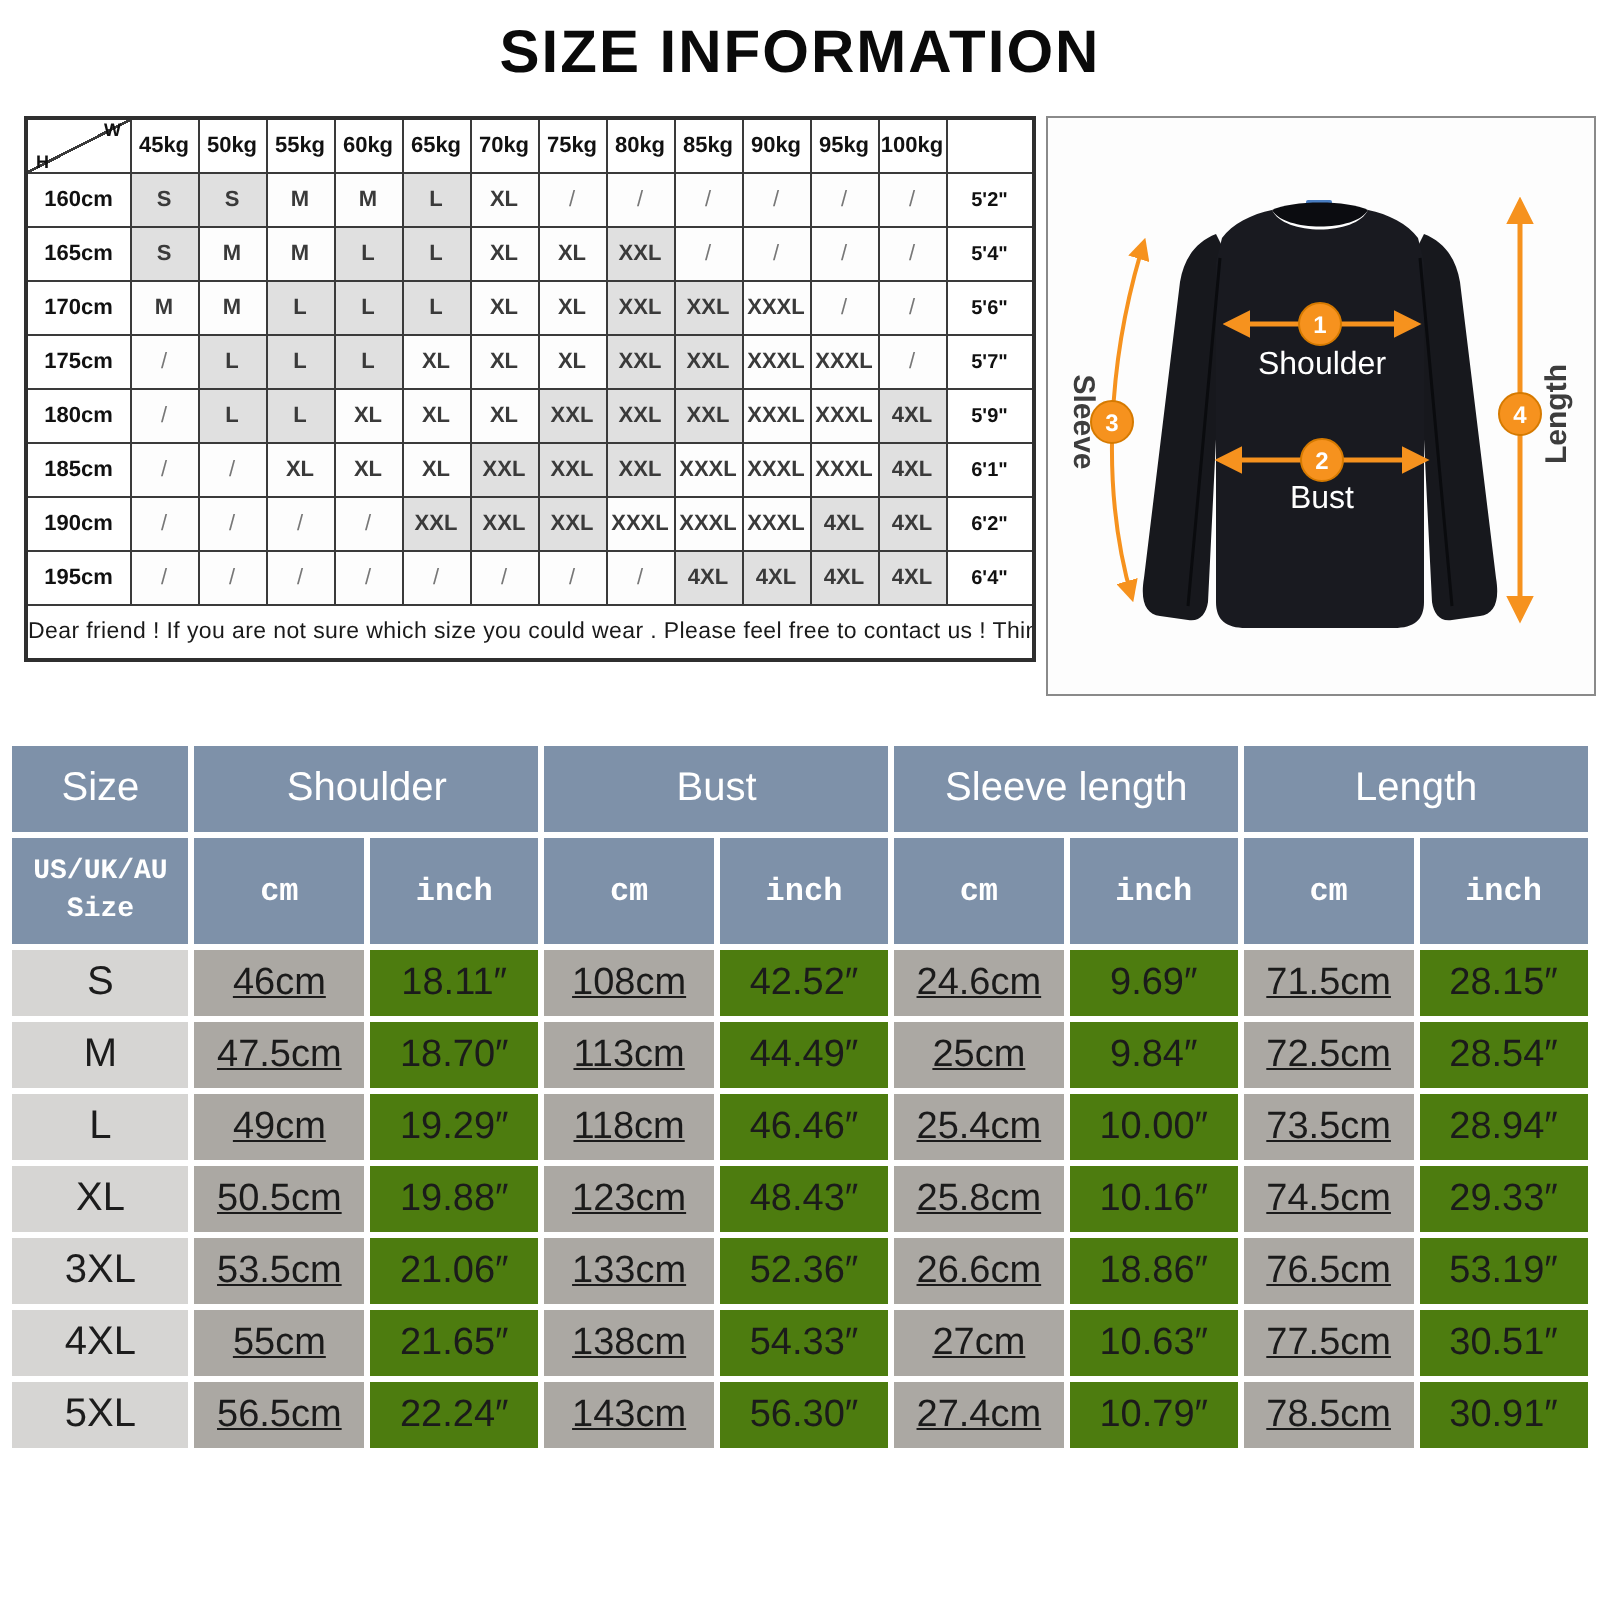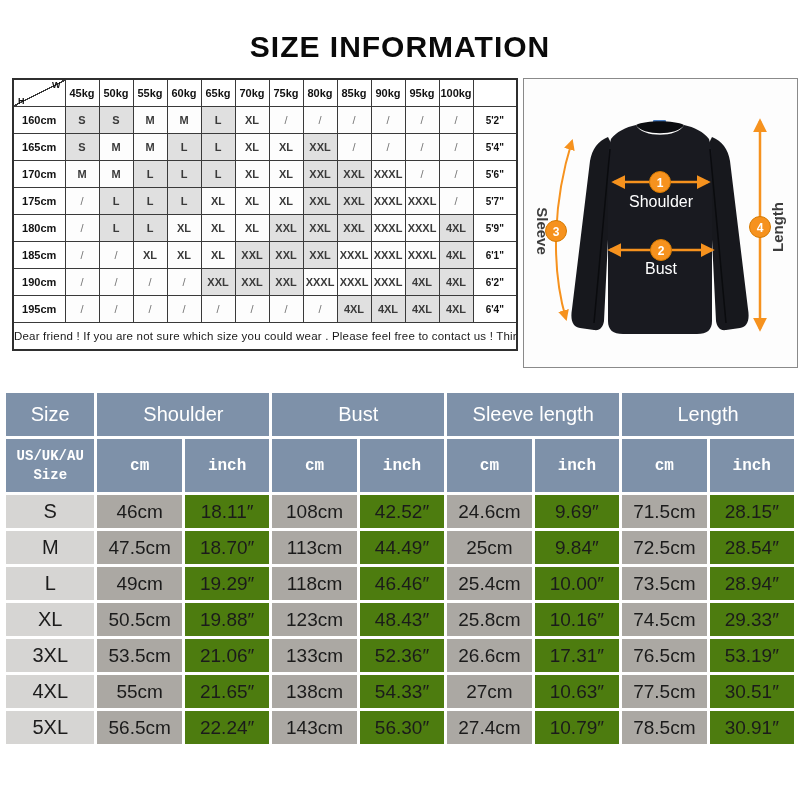--- a/index.html
+++ b/index.html
@@ -3,21 +3,21 @@
 <meta charset="utf-8">
 <style>
   html,body{margin:0;padding:0;}
   body{
     width:800px;height:800px;background:#ffffff;overflow:hidden;
     font-family:"Liberation Sans", sans-serif;
     -webkit-font-smoothing:antialiased;
   }
   .page-title{
     text-align:center;font-size:30px;font-weight:bold;color:#0a0a0a;
-    letter-spacing:1px;padding-top:30px;margin:0 0 14px 0;
+    letter-spacing:1px;padding-top:10px;margin:0 0 14px 0;
   }
   
   .top-wrap{position:relative;width:800px;height:310px;}
   table.matrix{
     position:absolute;left:12px;top:0;border-collapse:collapse;
     table-layout:fixed;width:506px;border:2px solid #2f2f2f;
   }
   table.matrix td,table.matrix th{
     border:1px solid #3a3a3a;text-align:center;vertical-align:middle;
     height:26px;padding:0;overflow:hidden;white-space:nowrap;
@@ -49,21 +49,21 @@
   }
   th.group{
     background:#7E91A9;color:#ffffff;font-size:20px;font-weight:normal;height:43px;
   }
   th.unit{
     background:#7E91A9;color:#ffffff;height:53px;
     font-family:"Liberation Mono", monospace;font-weight:bold;font-size:16px;
   }
   th.uslabel{font-size:14px;line-height:1.3;}
   td.sizecell{background:#D6D5D3;font-size:20px;color:#1c1c1c;height:33px;}
-  td.cmcell{background:#ABA8A3;font-size:19px;color:#1b1b1b;}
+  td.cmcell{background:#ABA8A3;font-size:19px;color:#1b1b1b;text-decoration:underline;}
   td.incell{background:#4d7c0f;font-size:19px;color:#1b1b1b;}
 </style>
 </head>
 <body>
 
 <h1 class="page-title">SIZE INFORMATION</h1>
 
 <div class="top-wrap">
 
   <table class="matrix" id="matrix">
@@ -338,21 +338,21 @@
         <td class="cmcell">74.5cm</td>
         <td class="incell">29.33″</td>
       </tr>
       <tr>
         <td class="sizecell">3XL</td>
         <td class="cmcell">53.5cm</td>
         <td class="incell">21.06″</td>
         <td class="cmcell">133cm</td>
         <td class="incell">52.36″</td>
         <td class="cmcell">26.6cm</td>
-        <td class="incell">17.31″</td>
+        <td class="incell">18.86″</td>
         <td class="cmcell">76.5cm</td>
         <td class="incell">53.19″</td>
       </tr>
       <tr>
         <td class="sizecell">4XL</td>
         <td class="cmcell">55cm</td>
         <td class="incell">21.65″</td>
         <td class="cmcell">138cm</td>
         <td class="incell">54.33″</td>
         <td class="cmcell">27cm</td>

